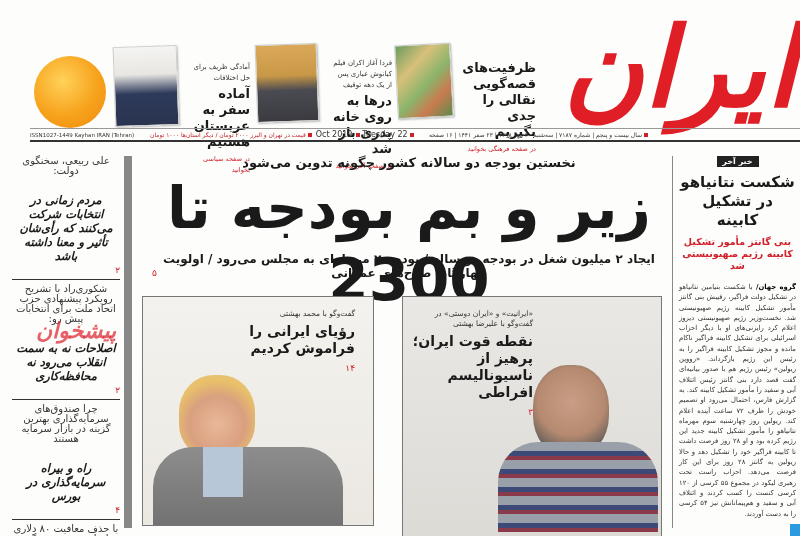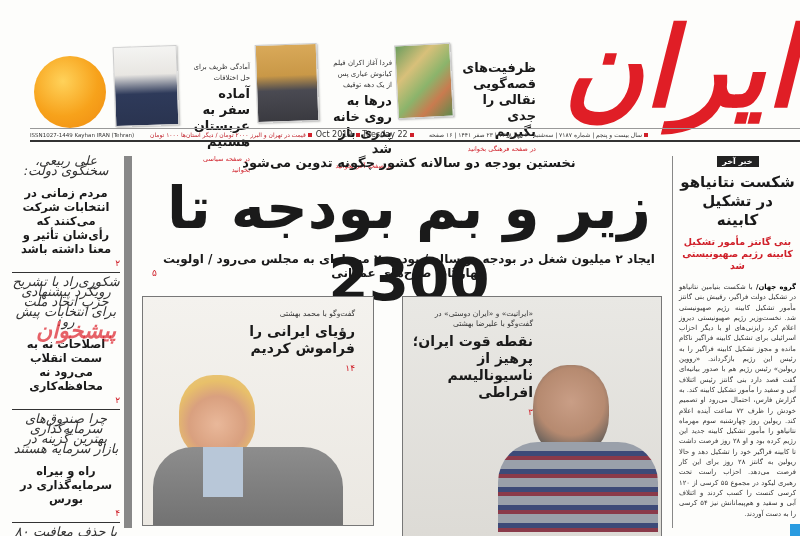--- a/index.html
+++ b/index.html
@@ -35,22 +35,22 @@
   #latest-badge { display: block; margin: 0 auto 6px; width: 42px; background: #222; color: #fff; font-size: 8px; font-weight: bold; text-align: center; padding: 1px 0; direction: rtl; }
   #rc-title { font-size: 15px; font-weight: 900; line-height: 19px; text-align: center; direction: rtl; }
   #rc-sub { font-size: 9.5px; color: #d0202a; line-height: 12px; text-align: center; margin-top: 6px; direction: rtl; font-weight: bold; }
   #rc-body { font-size: 6.8px; line-height: 10.3px; color: #333; text-align: justify; direction: rtl; margin-top: 10px; }
   #rc-body b { color: #000; }
 
   
   #left-col { left: 4px; top: 156px; width: 116px; }
   #left-rule { left: 124px; top: 156px; width: 1px; height: 372px; background: #888; }
   .lstory { direction: rtl; text-align: center; }
-  .lstory .kick { font-size: 13px; line-height: 10px; color: #333; font-style: italic; }
-  .lstory .ttl { font-size: 11.5px; font-weight: 900; line-height: 14px; margin-top: 10px; }
+  .lstory .kick { font-size: 10px; line-height: 10px; color: #333; }
+  .lstory .ttl { font-size: 11.5px; font-weight: 900; line-height: 14px; margin-top: 17px; font-style: italic; }
   .lstory .pg { font-size: 9px; color: #d0202a; text-align: right; margin-top: 2px; }
   .lsep { height: 1px; background: #333; margin: 4px 0 4px 0; }
 
   
   .photo-box { border: 1px solid #777; overflow: hidden; position: absolute; }
   #photo-left { left: 142px; top: 296px; width: 232px; height: 230px; background: linear-gradient(180deg, #f4f2ee 0%, #ebe8e2 100%); }
   #photo-right { left: 402px; top: 296px; width: 260px; height: 254px; background: linear-gradient(180deg, #e9e8e4 0%, #dcdad5 100%); }
   .ptext { position: absolute; direction: rtl; text-align: right; }
   .ptext .k { font-size: 7.5px; color: #333; line-height: 10px; }
   .ptext .t { font-size: 14px; font-weight: 900; line-height: 17px; margin-top: 4px; }

